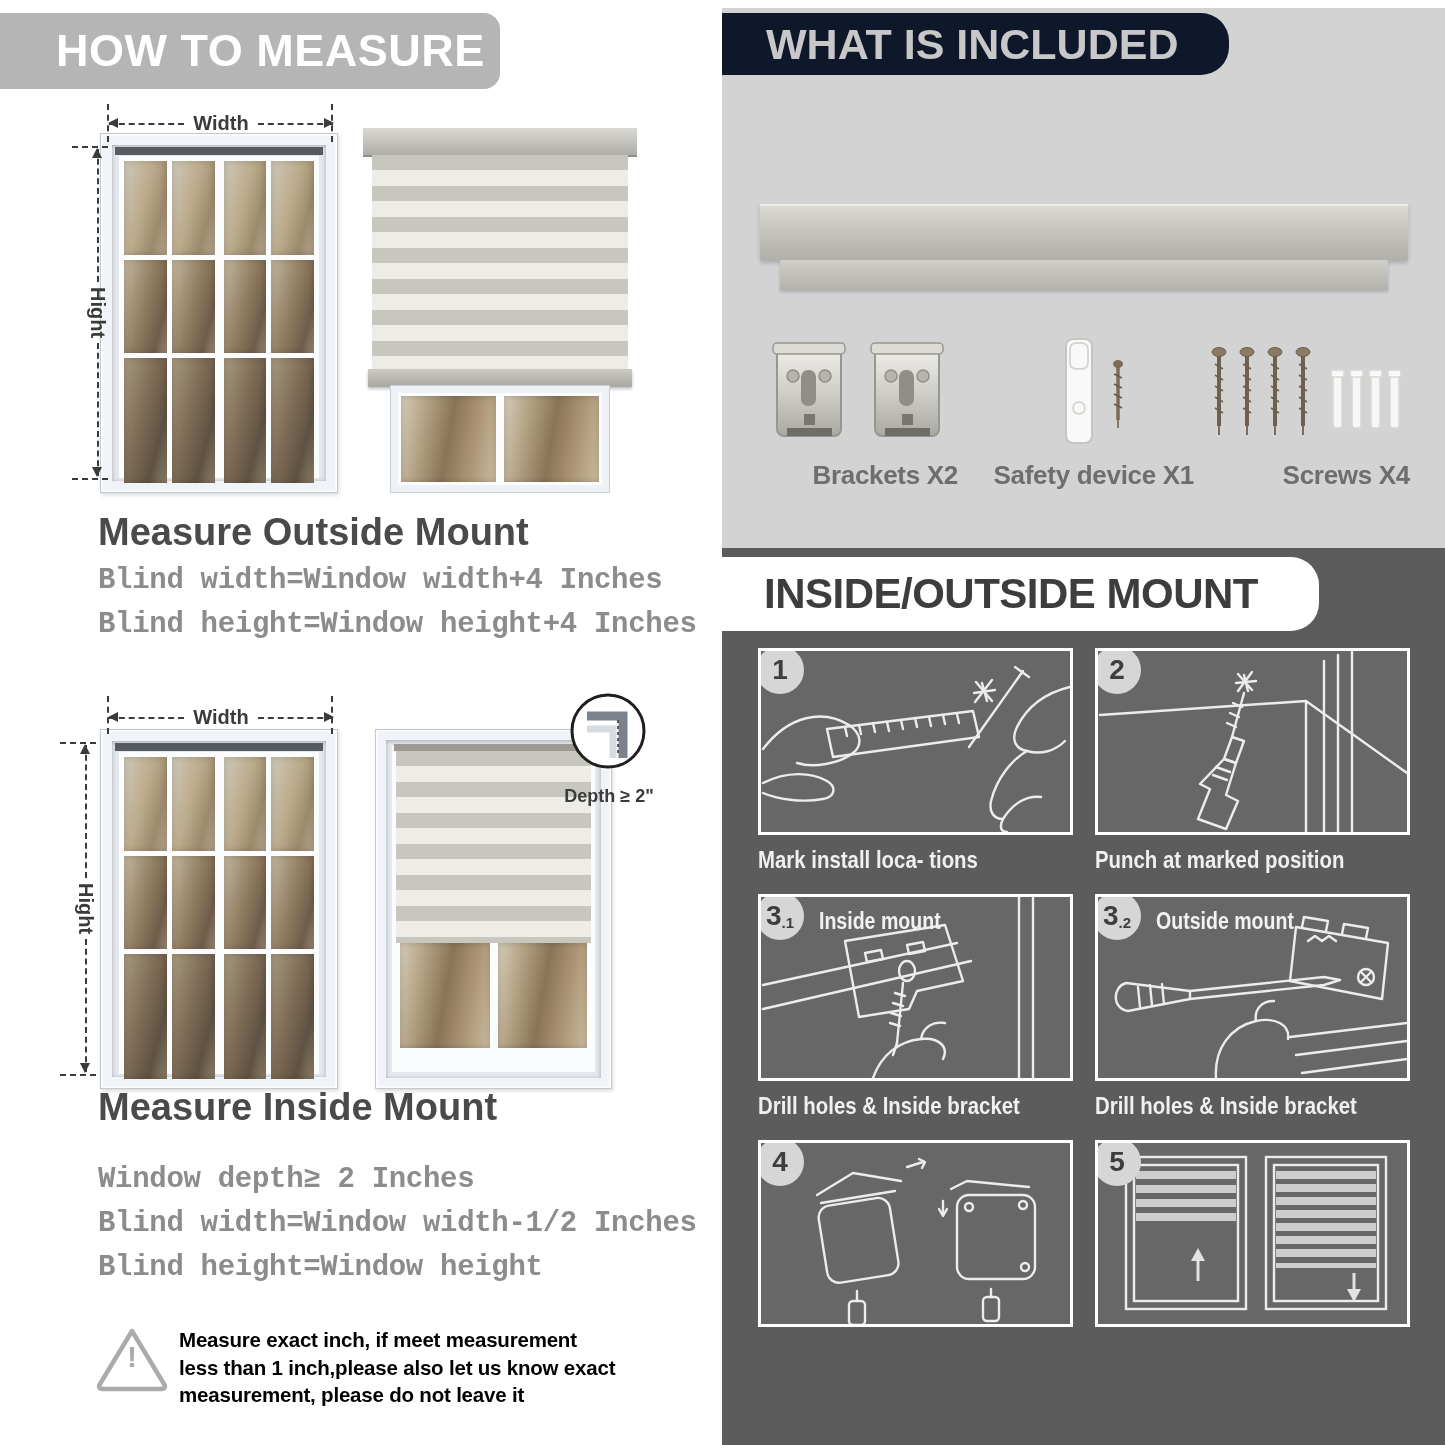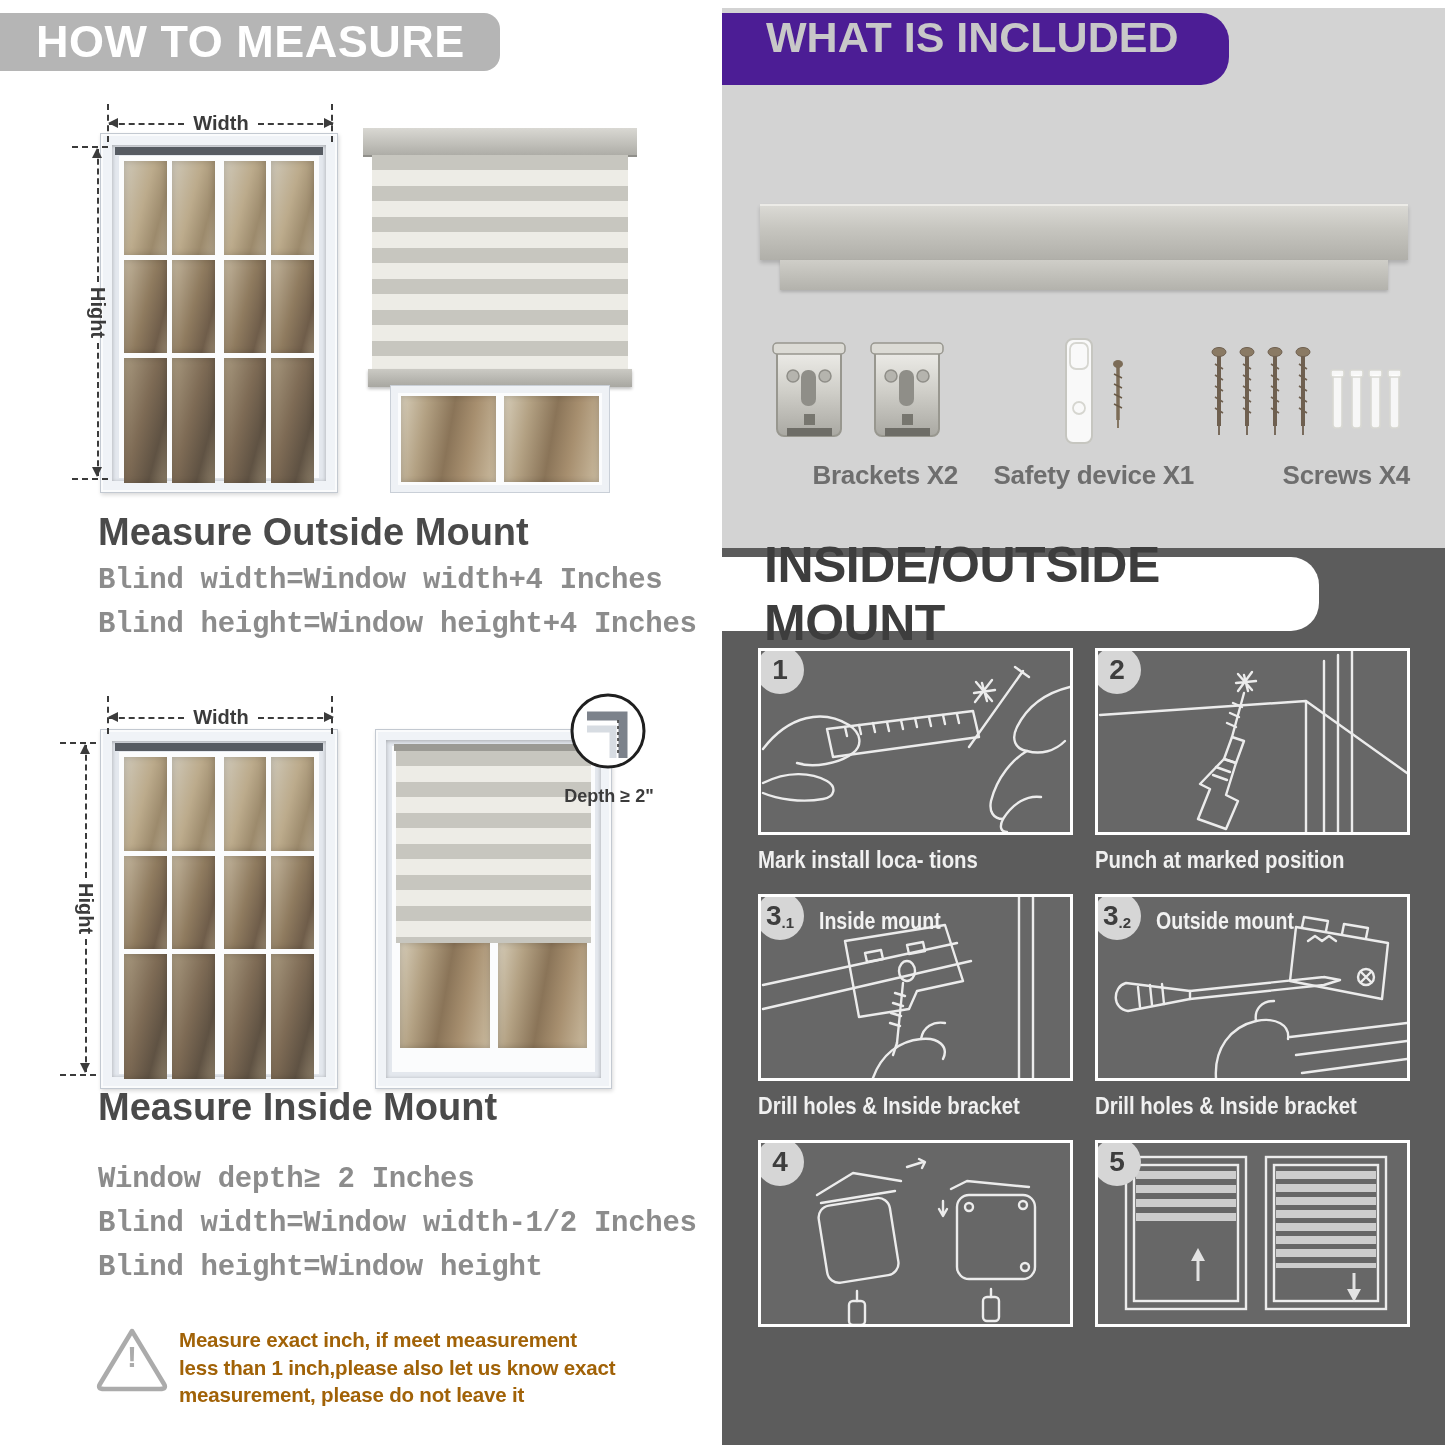--- a/index.html
+++ b/index.html
@@ -1,21 +1,21 @@
 <!DOCTYPE html>
 <html><head>
 <meta charset="utf-8">
 <style>
   * { margin:0; padding:0; box-sizing:border-box; }
   body { font-family:"Liberation Sans", sans-serif; background:#fff; }
   .page { position:relative; width:1445px; height:1445px; background:#fff; overflow:hidden; }
 
   
-  .howto-bar { position:absolute; left:0; top:13px; width:500px; height:58px;
-    background:#b5b5b5; border-radius:0 16px 16px 0; display:flex; align-items:center; padding-left:36px; }
+  .howto-bar { position:absolute; left:0; top:13px; width:500px; height:76px;
+    background:#b5b5b5; border-radius:0 16px 16px 0; display:flex; align-items:center; padding-left:56px; }
   .howto-bar span { color:#fff; font-weight:bold; font-size:45px; letter-spacing:0.5px; }
 
   .sec-title { position:absolute; left:98px; color:#4a4a4a; font-weight:bold; font-size:38px; }
   .sec-line  { position:absolute; left:98px; color:#8c8c8c; font-weight:bold; font-size:29px; letter-spacing:-0.3px;font-family:Liberation Mono, monospace; }
 
   
   .winphoto { position:absolute; background:#f0f3f7; border:1px solid #c3c9d1;
     box-shadow: inset 0 0 0 2px #fafbfc, 1px 2px 4px rgba(0,0,0,.15); }
   .winphoto .frame-inner { position:absolute; left:11px; right:11px; top:11px; bottom:11px;
     background:#e4e8ee; box-shadow: inset 0 1px 4px rgba(0,0,0,.28); }
@@ -65,46 +65,46 @@
   .mh { position:absolute; display:flex; flex-direction:column; align-items:center; color:#3b3b3b; }
   .mh .seg { flex:1; width:0; border-left:2.5px dashed #3b3b3b; position:relative; }
   .mh .seg.t::before { content:""; position:absolute; top:-1px; left:-7px;
     border-style:solid; border-width:0 5.5px 10px 5.5px; border-color:transparent transparent #3b3b3b transparent; }
   .mh .seg.b::after { content:""; position:absolute; bottom:-1px; left:-7px;
     border-style:solid; border-width:10px 5.5px 0 5.5px; border-color:#3b3b3b transparent transparent transparent; }
   .mh .lab { writing-mode:vertical-rl; font-weight:bold; font-size:20px; margin:5px 0; }
 
   .depth-label { position:absolute; font-weight:bold; font-size:18px; color:#3b3b3b; text-align:center; }
 
-  .warn-text { position:absolute; left:179px; top:1326px; width:440px; color:#a16207;
+  .warn-text { position:absolute; left:179px; top:1326px; width:440px; color:#000000;
     font-weight:bold; font-size:20.5px; line-height:27.5px; letter-spacing:-0.2px; }
   .warn-tri { position:absolute; left:94px; top:1326px; }
   .warn-bang { position:absolute; left:94px; top:1340px; width:76px; text-align:center;
     color:#ababab; font-weight:bold; font-size:30px; }
 
   
   .right-col { position:absolute; left:722px; top:0; width:723px; height:1445px; }
   .included-panel { position:absolute; left:0; top:8px; width:723px; height:540px; background:#d3d3d3; }
-  .included-header { position:absolute; left:0; top:5px; width:507px; height:72px; background:#4c1d95;
-    border-radius:0 28px 28px 0; display:flex; align-items:flex-start; padding-left:44px; }
+  .included-header { position:absolute; left:0; top:5px; width:507px; height:62px; background:#0f172a;
+    border-radius:0 28px 28px 0; display:flex; align-items:center; padding-left:44px; }
   .included-header span { color:#c8c8c8; font-weight:bold; font-size:43px; }
   .product-label { position:absolute; left:0; top:136px; width:100%; text-align:center;
     color:#6e6e6e; font-weight:bold; font-size:28px; letter-spacing:-0.3px; }
   .hr-main { position:absolute; left:38px; top:196px; width:648px; height:56px;
     background:linear-gradient(180deg,#dcdbd6 0%,#c6c5bf 45%,#b0afa9 100%);
     box-shadow: inset 0 2px 0 #ecebe7, 0 3px 4px rgba(0,0,0,.18); }
   .hr-sub { position:absolute; left:58px; top:252px; width:608px; height:30px;
     background:linear-gradient(180deg,#cfcec8,#b3b2ac); box-shadow:0 2px 3px rgba(0,0,0,.18); }
   .included-item { position:absolute; text-align:center; }
   .included-item .ilabel { color:#6e6e6e; font-weight:bold; font-size:26px; margin-top:6px; letter-spacing:-0.3px;text-align:right; }
 
   .mount-panel { position:absolute; left:0; top:548px; width:723px; height:897px; background:#5c5c5c; }
   .mount-header { position:absolute; left:0; top:9px; width:597px; height:74px; background:#fff;
     border-radius:0 28px 28px 0; display:flex; align-items:center; padding-left:42px; }
-  .mount-header span { color:#3d3d3d; font-weight:bold; font-size:50px; letter-spacing:-0.5px; }
+  .mount-header span { color:#3d3d3d; font-weight:bold; font-size:42px; letter-spacing:-0.5px; }
 
   .steps { position:absolute; left:36px; top:100px; width:652px; }
   .steps-row { display:flex; gap:22px; margin-bottom:20px; }
   .step { width:315px; }
   .tile { position:relative; width:315px; height:187px; border:3px solid #fff; background:#676767; overflow:hidden; }
   .tile svg { position:absolute; left:0; top:0; }
   .badge { position:absolute; top:-5px; left:-5px; width:48px; height:48px; border-radius:50%;
     background:#d6d6d6; display:flex; align-items:center; justify-content:center;
     color:#3e3e3e; font-weight:bold; font-size:28px; }
   .badge .sub { font-size:15px; margin-top:12px; }

